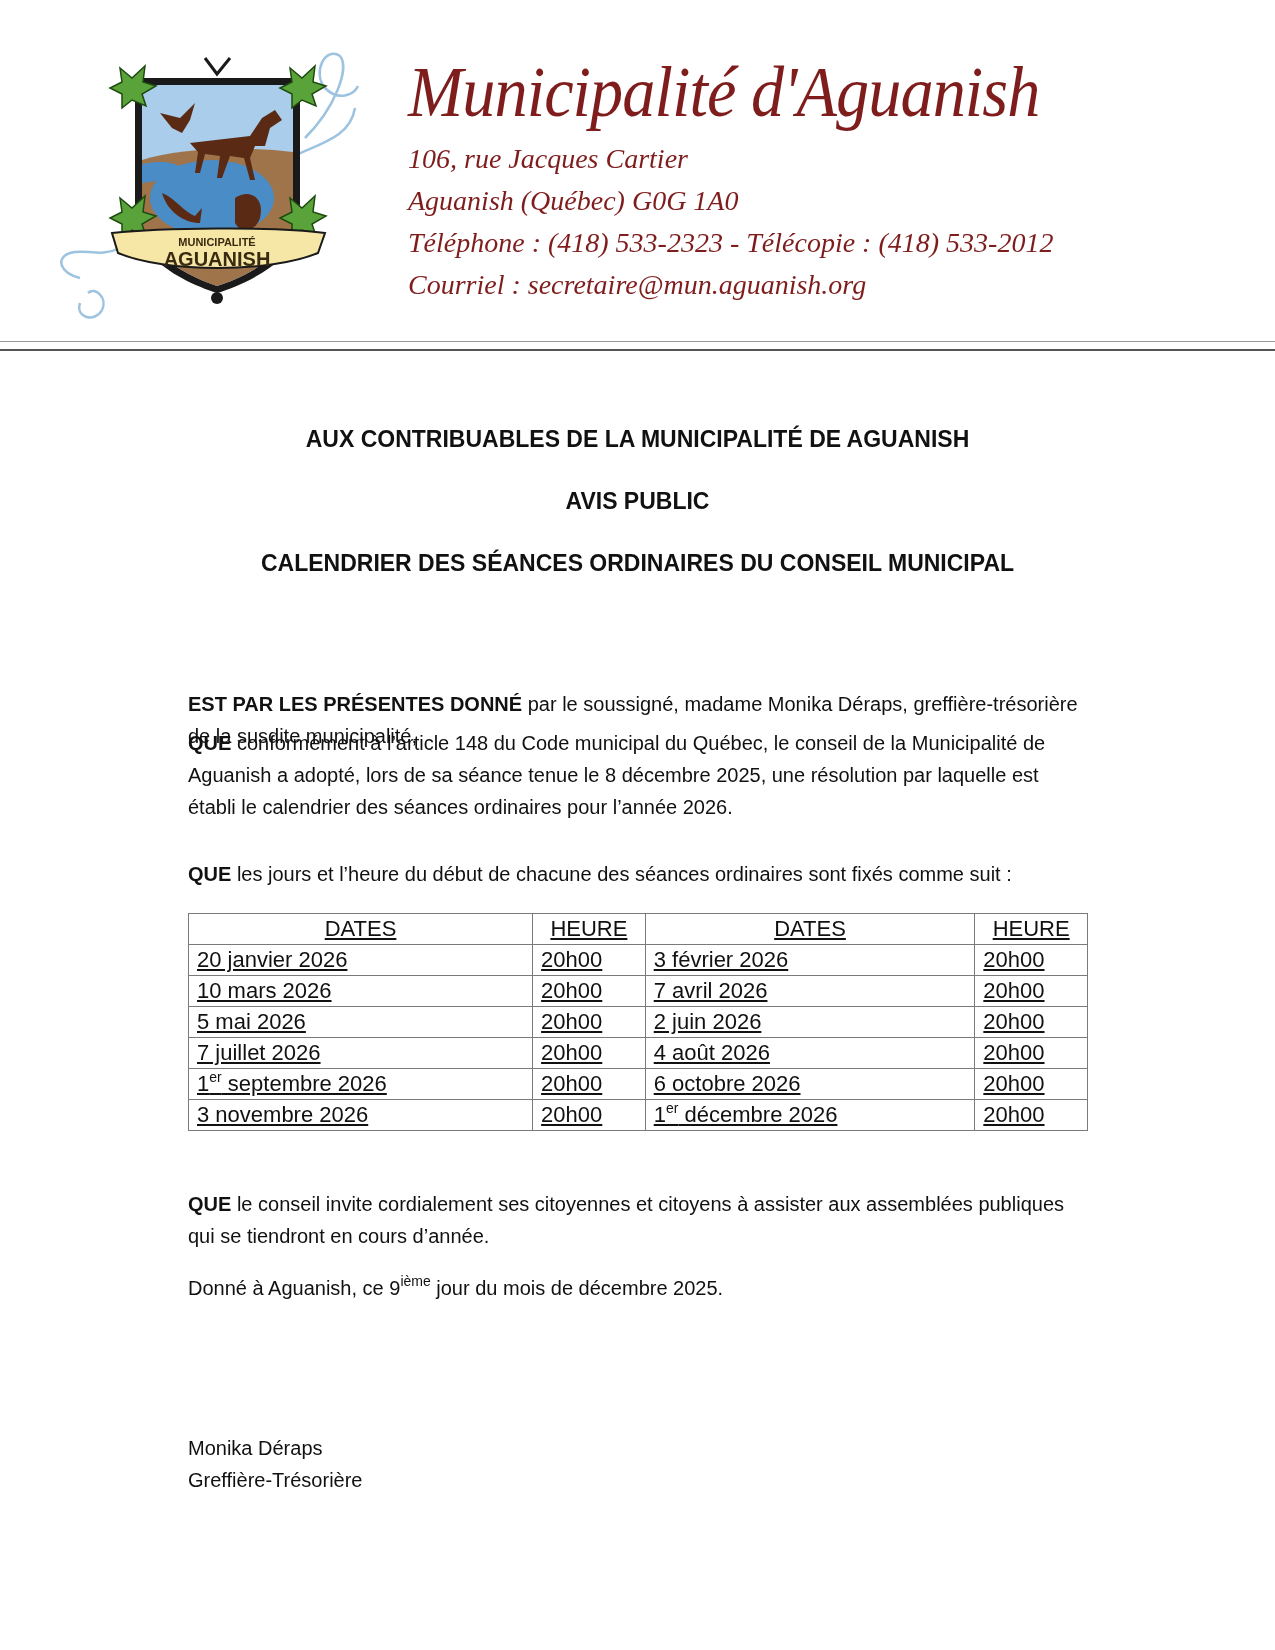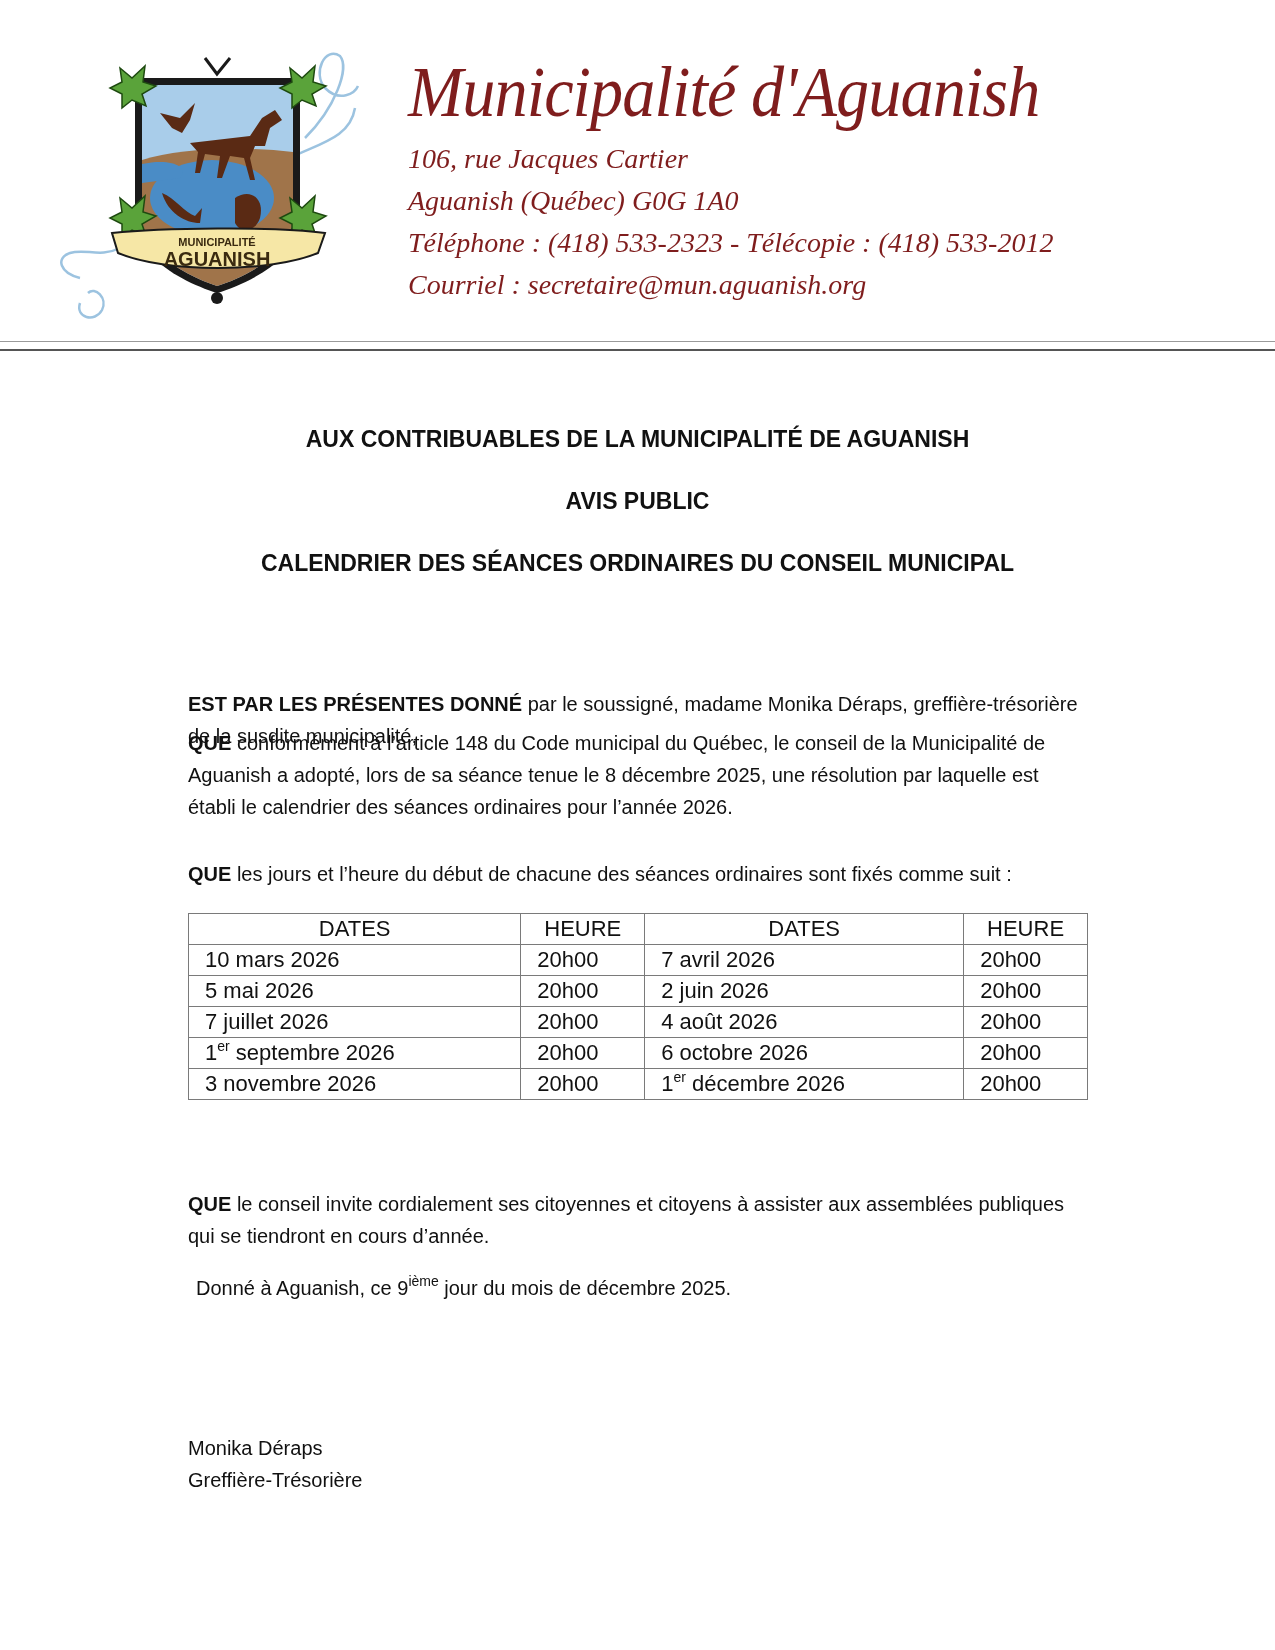--- a/index.html
+++ b/index.html
@@ -10,25 +10,25 @@
   .addr-line { font-size: 28px; line-height: 42px; white-space: nowrap; }
   .rule1 { position: absolute; left: 0; right: 0; top: 341px; border-top: 1px solid #9a9a9a; }
   .rule2 { position: absolute; left: 0; right: 0; top: 349px; border-top: 2px solid #555; }
   .titles { position: absolute; left: 0; width: 1275px; top: 424px; text-align: center; font-weight: bold; font-size: 23px; }
   .titles div { height: 62px; line-height: 30px; }
   .body { position: absolute; left: 188px; width: 900px; font-size: 20px; line-height: 32px; }
   .p1 { top: 676px; margin-top: 12px; }
   .p2 { top: 727px; }
   .p3 { top: 858px; }
   .p4 { top: 1188px; }
-  .p5 { top: 1272px; margin-left: 8px; }
+  .p5 { top: 1272px; }
   .sig { top: 1432px; }
   b { font-weight: bold; }
   table.sched { position: absolute; left: 188px; top: 913px; width: 900px; border-collapse: collapse; font-size: 22px; }
-  table.sched td, table.sched th { border: 1.5px solid #7a7a7a; height: 30px; padding: 0 16px; font-weight: normal; }
+  table.sched td, table.sched th { border: 1.5px solid #7a7a7a; height: 30px; padding: 0 8px; font-weight: normal; text-decoration: underline; }
   table.sched th { text-align: center; }
   table.sched td { text-align: left; }
   .c1 { width: 316px; } .c2 { width: 92px; } .c3 { width: 302px; } .c4 { width: 92px; }
   sup { font-size: 14px; vertical-align: 9px; line-height: 0; }
 </style>
 </head>
 <body>
 
 <div class="logo">
   <svg width="320" height="275" viewBox="0 0 320 275">
@@ -95,20 +95,26 @@
   <thead>
     <tr>
       <th class="c1">DATES</th>
       <th class="c2">HEURE</th>
       <th class="c3">DATES</th>
       <th class="c4">HEURE</th>
     </tr>
   </thead>
   <tbody>
     <tr>
+      <td><span>20 janvier 2026</span><sup></sup><span></span></td>
+      <td>20h00</td>
+      <td><span>3 février 2026</span><sup></sup><span></span></td>
+      <td>20h00</td>
+    </tr>
+    <tr>
       <td><span>10 mars 2026</span><sup></sup><span></span></td>
       <td>20h00</td>
       <td><span>7 avril 2026</span><sup></sup><span></span></td>
       <td>20h00</td>
     </tr>
     <tr>
       <td><span>5 mai 2026</span><sup></sup><span></span></td>
       <td>20h00</td>
       <td><span>2 juin 2026</span><sup></sup><span></span></td>
       <td>20h00</td>

